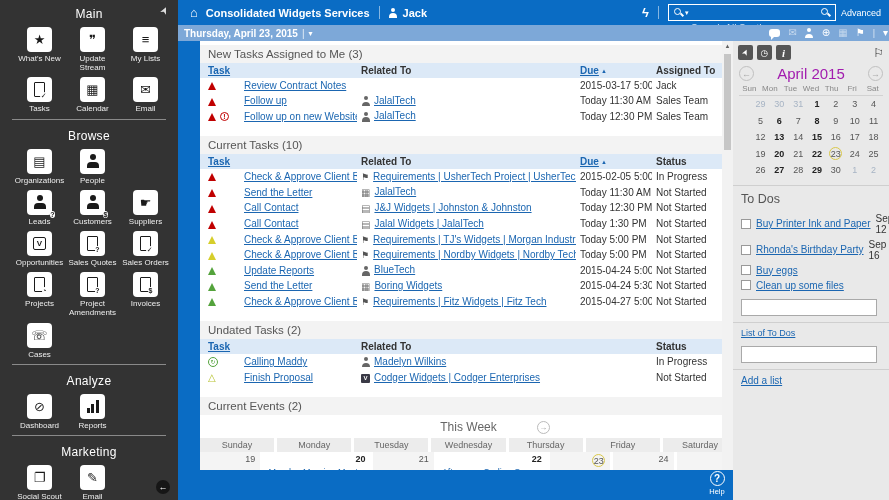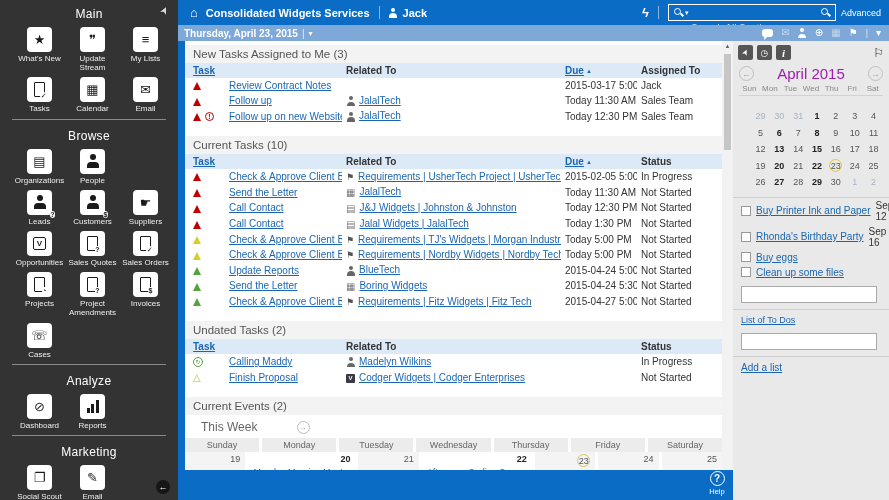--- a/index.html
+++ b/index.html
@@ -39,42 +39,42 @@
   .t-right { margin-left:auto; display:flex; align-items:center; }
   .bolt { font-size:13px; font-weight:bold; cursor:pointer; }
   .searchbox { display:flex; align-items:center; border:1px solid #fff; height:17px; width:168px; padding:0 4px; }
   .mag { position:relative; width:11px; height:11px; display:inline-block; flex:none; cursor:pointer; }
   .mag::before { content:""; position:absolute; width:5px; height:5px; border:1.5px solid #fff; border-radius:50%; left:1px; top:1px; }
   .mag::after { content:""; position:absolute; width:1.5px; height:4px; background:#fff; transform:rotate(-45deg); left:8px; top:6px; }
   .searchbox .caret { font-size:7px; margin:0 2px 0 1px; }
   .searchbox input { flex:1; min-width:0; background:transparent; border:none; outline:none; color:#fff; font-size:10px; font-style:italic; font-family:inherit;margin-top:32px; }
   .searchbox input::placeholder { color:rgba(255,255,255,.8); }
   .adv { font-size:9px; margin-left:5px; cursor:pointer; }
-  #bar2 { position:absolute; left:178px; top:25px; right:0; height:16px; background:#7da8d8; color:#fff; display:flex; align-items:center; padding:0 8px 0 6px; z-index:5; }
+  #bar2 { position:absolute; left:178px; top:25px; right:0; height:16px; background:#7da8d8; color:#fff; display:flex; align-items:center; padding:0 1px 0 6px; z-index:5; }
   #bar2 .date { font-size:10px; font-weight:bold; cursor:pointer; display:flex; align-items:center; gap:4px; }
   #bar2 .dsep { font-weight:normal; opacity:.8; }
   #bar2 .caret { font-size:8px; }
   .b2-icons { margin-left:auto; display:flex; align-items:center; gap:8px; }
   .b2g { font-size:10px; color:#fff; cursor:pointer; line-height:1; }
   .b2g.dim { opacity:.55; }
   .bub { width:11px; height:8px; background:#fff; border-radius:3px; position:relative; cursor:pointer; }
   .bub::after { content:""; position:absolute; left:2px; bottom:-3px; border:3px solid transparent; border-top-color:#fff; border-left-color:#fff; width:0; height:0; }
   .b2sep { opacity:.7; font-size:9px; }
 
   
   #content-bg { position:absolute; left:178px; top:41px; width:555px; height:459px; background:#0a6cc4; }
   #help { position:absolute; right:3px; bottom:4px; color:#fff; text-align:center; cursor:pointer; width:26px; }
   .help-circle { width:15px; height:15px; border:1.5px solid #fff; border-radius:50%; font-size:10px; font-weight:bold; line-height:13px; margin:0 auto 1px; }
   #help .hlabel { font-size:7.5px; }
   #vscroll { position:absolute; left:722px; top:41px; width:11px; height:429px; background:#f2f2f2; z-index:4; }
   #vscroll .sarrow { display:block; text-align:center; font-size:6px; color:#606060; padding-top:2px; }
   #vscroll .thumb { position:absolute; left:2px; top:13px; width:7px; height:96px; background:#c6c6c6; }
 
   
-  #content { position:absolute; left:185px; top:41px; width:537px; height:429px; background:#fff; overflow:hidden; z-index:3; }
+  #content { position:absolute; left:200px; top:41px; width:537px; height:429px; background:#fff; overflow:hidden; z-index:3; }
   .sec-h { background:#f3f3f3; color:#555; font-size:11.5px; padding:3px 8px; margin-top:12px; height:18px; }
   .sec-h.first { margin-top:4px; }
   table.tasks { width:100%; border-collapse:collapse; table-layout:fixed; font-size:10px; color:#333;padding-left:12px; }
   table.tasks thead td { background:#dce9f7; padding:2px 4px; height:14px; font-weight:bold; color:#333; }
   table.tasks td { padding:2px 4px; height:14.5px; vertical-align:middle; white-space:nowrap; overflow:hidden; }
   .hlink { color:#1b66b1; text-decoration:underline; font-weight:bold; cursor:pointer; }
   .sort { font-size:6px; color:#1b66b1; margin-left:2px; vertical-align:1px; }
   a.cell-link { color:#1b66b1; text-decoration:underline; cursor:pointer; }
   .c-ico-cell { padding-left:8px !important; }
   .tri { display:inline-block; width:0; height:0; border-left:4.5px solid transparent; border-right:4.5px solid transparent; border-bottom:8px solid #c00000; vertical-align:middle; }
@@ -83,21 +83,21 @@
   .alert { display:inline-block; width:9px; height:9px; border:1px solid #c00000; border-radius:50%; color:#c00000; font-size:7px; font-weight:bold; text-align:center; line-height:8px; margin-left:4px; vertical-align:middle; }
   .rec { display:inline-block; width:10px; height:10px; border:1.5px solid #54a33c; border-radius:50%; color:#54a33c; font-size:6px; text-align:center; line-height:8px; vertical-align:middle; }
   .tri-outline { color:#b9c437; font-size:10px; vertical-align:middle; }
   .gchar { color:#777; font-size:10px; margin-right:4px; vertical-align:middle; }
   .gchar.flag { color:#555; font-size:9px; }
   .oppbox { display:inline-flex; width:9px; height:9px; background:#3a3a46; color:#fff; font-size:6px; font-weight:bold; align-items:center; justify-content:center; border-radius:1px; margin-right:4px; vertical-align:middle; }
   .rel-person { margin-right:4px; vertical-align:middle; }
 
   
   .week { margin-top:2px; }
-  .week-top { text-align:left; font-size:12px; color:#666; padding:3px 16px 4px; position:relative; }
+  .week-top { text-align:center; font-size:12px; color:#666; padding:3px 16px 4px; position:relative; }
   .warrow { display:inline-block; width:13px; height:13px; border:1px solid #bbb; border-radius:50%; color:#999; font-size:8px; line-height:12px; margin-left:40px; cursor:pointer; position:absolute; top:4px; }
   .wk-heads,.wk-cells { display:grid; grid-template-columns:repeat(7,1fr); gap:3px; }
   .wk-head { background:#ececec; color:#666; font-size:9px; text-align:center; padding:2px 0; }
   .wk-cell { background:#f4f4f4; height:54px; font-size:9px; color:#555; padding:2px 5px; }
   .wk-cell.haswhite { background:#fff; }
   .wk-date { text-align:right; font-size:9px; }
   .wk-date.bold { font-weight:bold; color:#222; }
   .wk-today { display:inline-block; width:13px; height:13px; border:1px solid #d9c84a; border-radius:50%; text-align:center; line-height:12px; }
   .wk-event { display:block; text-align:center; color:#1b66b1; text-decoration:underline; font-size:9px; margin-top:3px; cursor:pointer; white-space:nowrap; overflow:hidden; }
 
@@ -105,21 +105,21 @@
   #rightpanel { position:absolute; left:733px; top:41px; width:156px; height:459px; background:#e9e9e9; z-index:4; font-size:10px; color:#444; }
   .rp-toolbar { display:flex; align-items:center; gap:4px; padding:4px 5px 3px; }
   .tbtn { width:15px; height:15px; background:#555; color:#fff; border-radius:2px; display:flex; align-items:center; justify-content:center; font-size:9px; cursor:pointer; }
   .tbtn .pinrot { display:inline-block; transform:rotate(-65deg); font-size:8px; }
   .tbtn i { font-family:"Liberation Serif","DejaVu Serif",serif; font-weight:bold; font-style:italic; font-size:11px; }
   .rp-flag { margin-left:auto; color:#222; font-size:12px; cursor:pointer; }
   .rp-cal { padding:2px 6px 0; }
   .cal-top { display:flex; align-items:center; margin-bottom:2px; }
   .cnav { width:15px; height:15px; border:1px solid #c0c0c0; border-radius:50%; color:#aaa; font-size:9px; text-align:center; line-height:14px; cursor:pointer; flex:none; }
   .cmonth { flex:1; text-align:center; font-size:15px; color:#a21caf; font-weight:400; }
-  .cal-days { display:grid; grid-template-columns:repeat(7,1fr); font-size:8px; color:#888; text-align:center; padding-bottom:2px; border-bottom:1px solid #d2d2d2; margin-bottom:12px; }
+  .cal-days { display:grid; grid-template-columns:repeat(7,1fr); font-size:8px; color:#888; text-align:center; padding-bottom:2px; border-bottom:1px solid #d2d2d2; margin-bottom:0; }
   .cal-grid { display:grid; grid-template-columns:repeat(7,1fr);margin-left:12px; }
   .cal-cell { height:16.5px; font-size:9px; color:#555; text-align:center; line-height:16px; cursor:pointer; }
   .cal-cell.muted { color:#a7b4c4; }
   .cal-cell.bold { font-weight:bold; color:#222; }
   .cal-cell .today-ring { display:inline-block; width:13px; height:13px; border:1px solid #d9c84a; border-radius:50%; line-height:12px; }
   .rp-div { border-top:1px solid #cfcfcf; margin:6px 0 0; }
   .rp-title { font-size:12.5px; color:#555; padding:6px 8px 5px; }
   .todo-item { display:flex; align-items:center; gap:5px; padding:2px 8px; }
   .todo-check { width:10px; height:10px; border:1px solid #999; background:#fff; flex:none; cursor:pointer; }
   .todo-link { color:#1b66b1; text-decoration:underline; font-size:10px; cursor:pointer; white-space:nowrap; }
@@ -603,20 +603,21 @@
           <div class="cal-cell">26</div>
           <div class="cal-cell bold">27</div>
           <div class="cal-cell">28</div>
           <div class="cal-cell bold">29</div>
           <div class="cal-cell">30</div>
           <div class="cal-cell muted">1</div>
           <div class="cal-cell muted">2</div>
         </div>
     </div>
     <div class="rp-div"></div>
+    <div class="rp-title">To Dos</div>
     <div id="todo-list">
         <div class="todo-item">
           <span class="todo-check"></span>
           <a class="todo-link">Buy Printer Ink and Paper</a>
           <span class="todo-date">Sep 12</span>
         </div>
         <div class="todo-item">
           <span class="todo-check"></span>
           <a class="todo-link">Rhonda's Birthday Party</a>
           <span class="todo-date">Sep 16</span>

